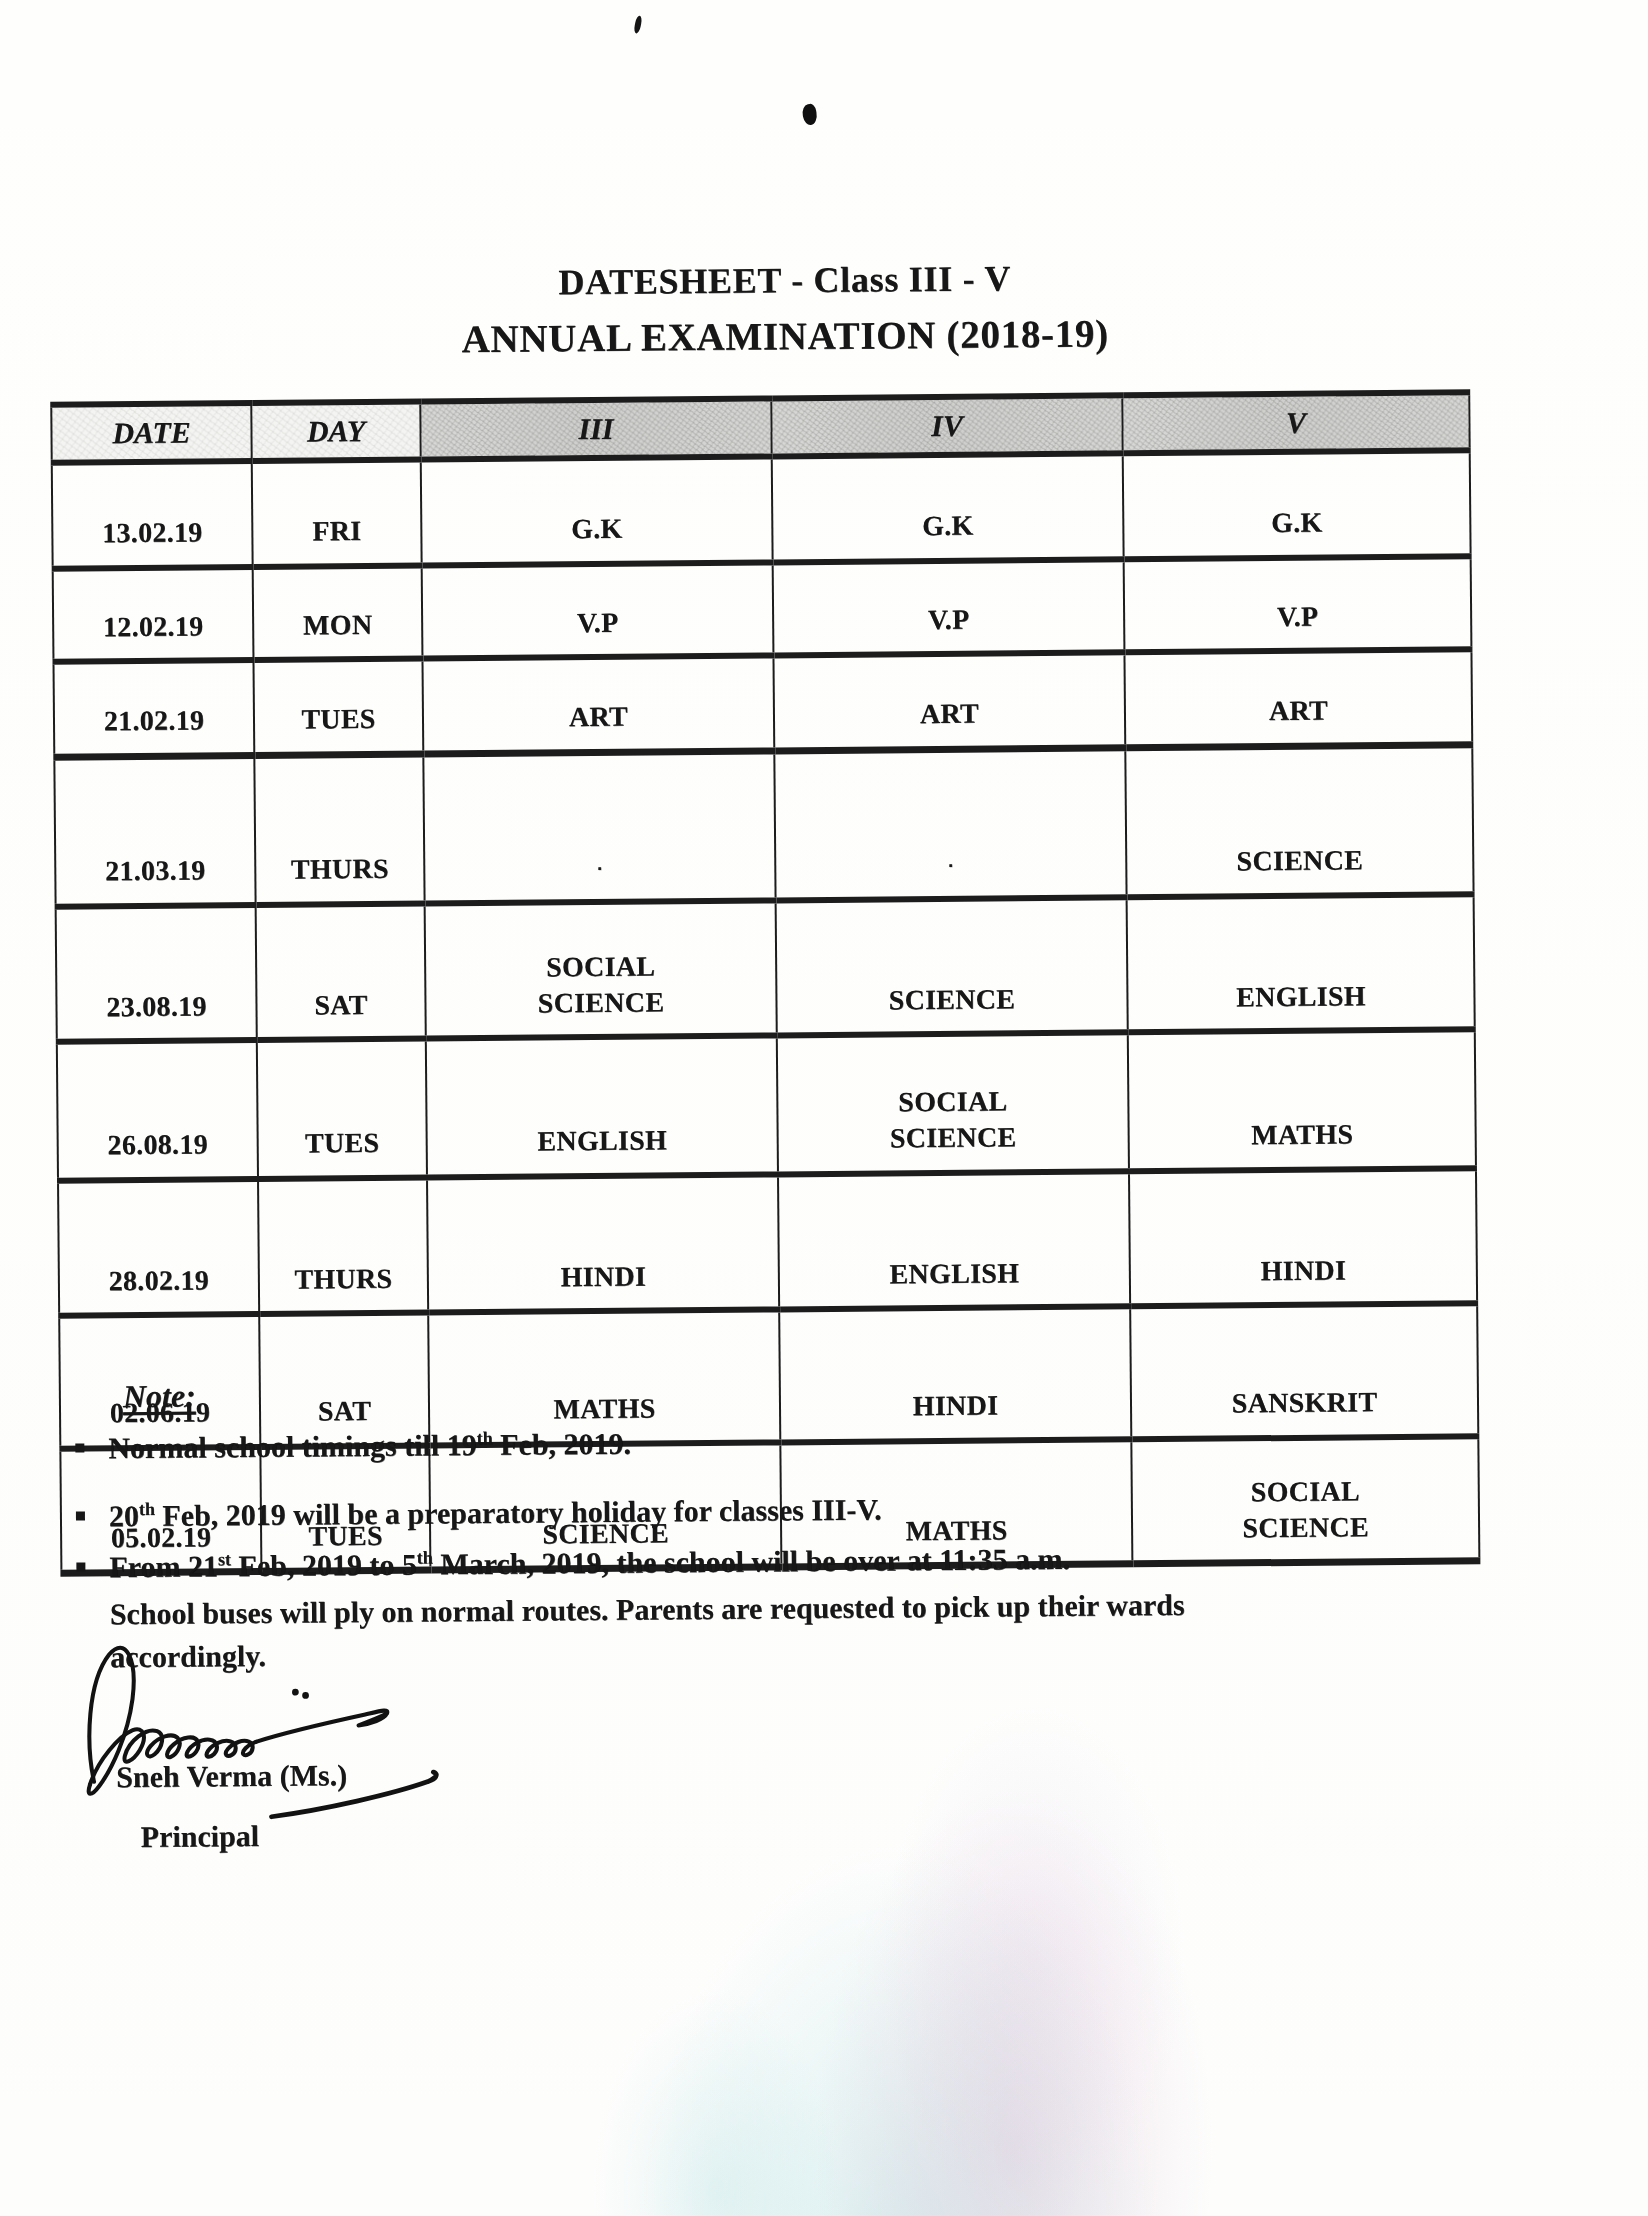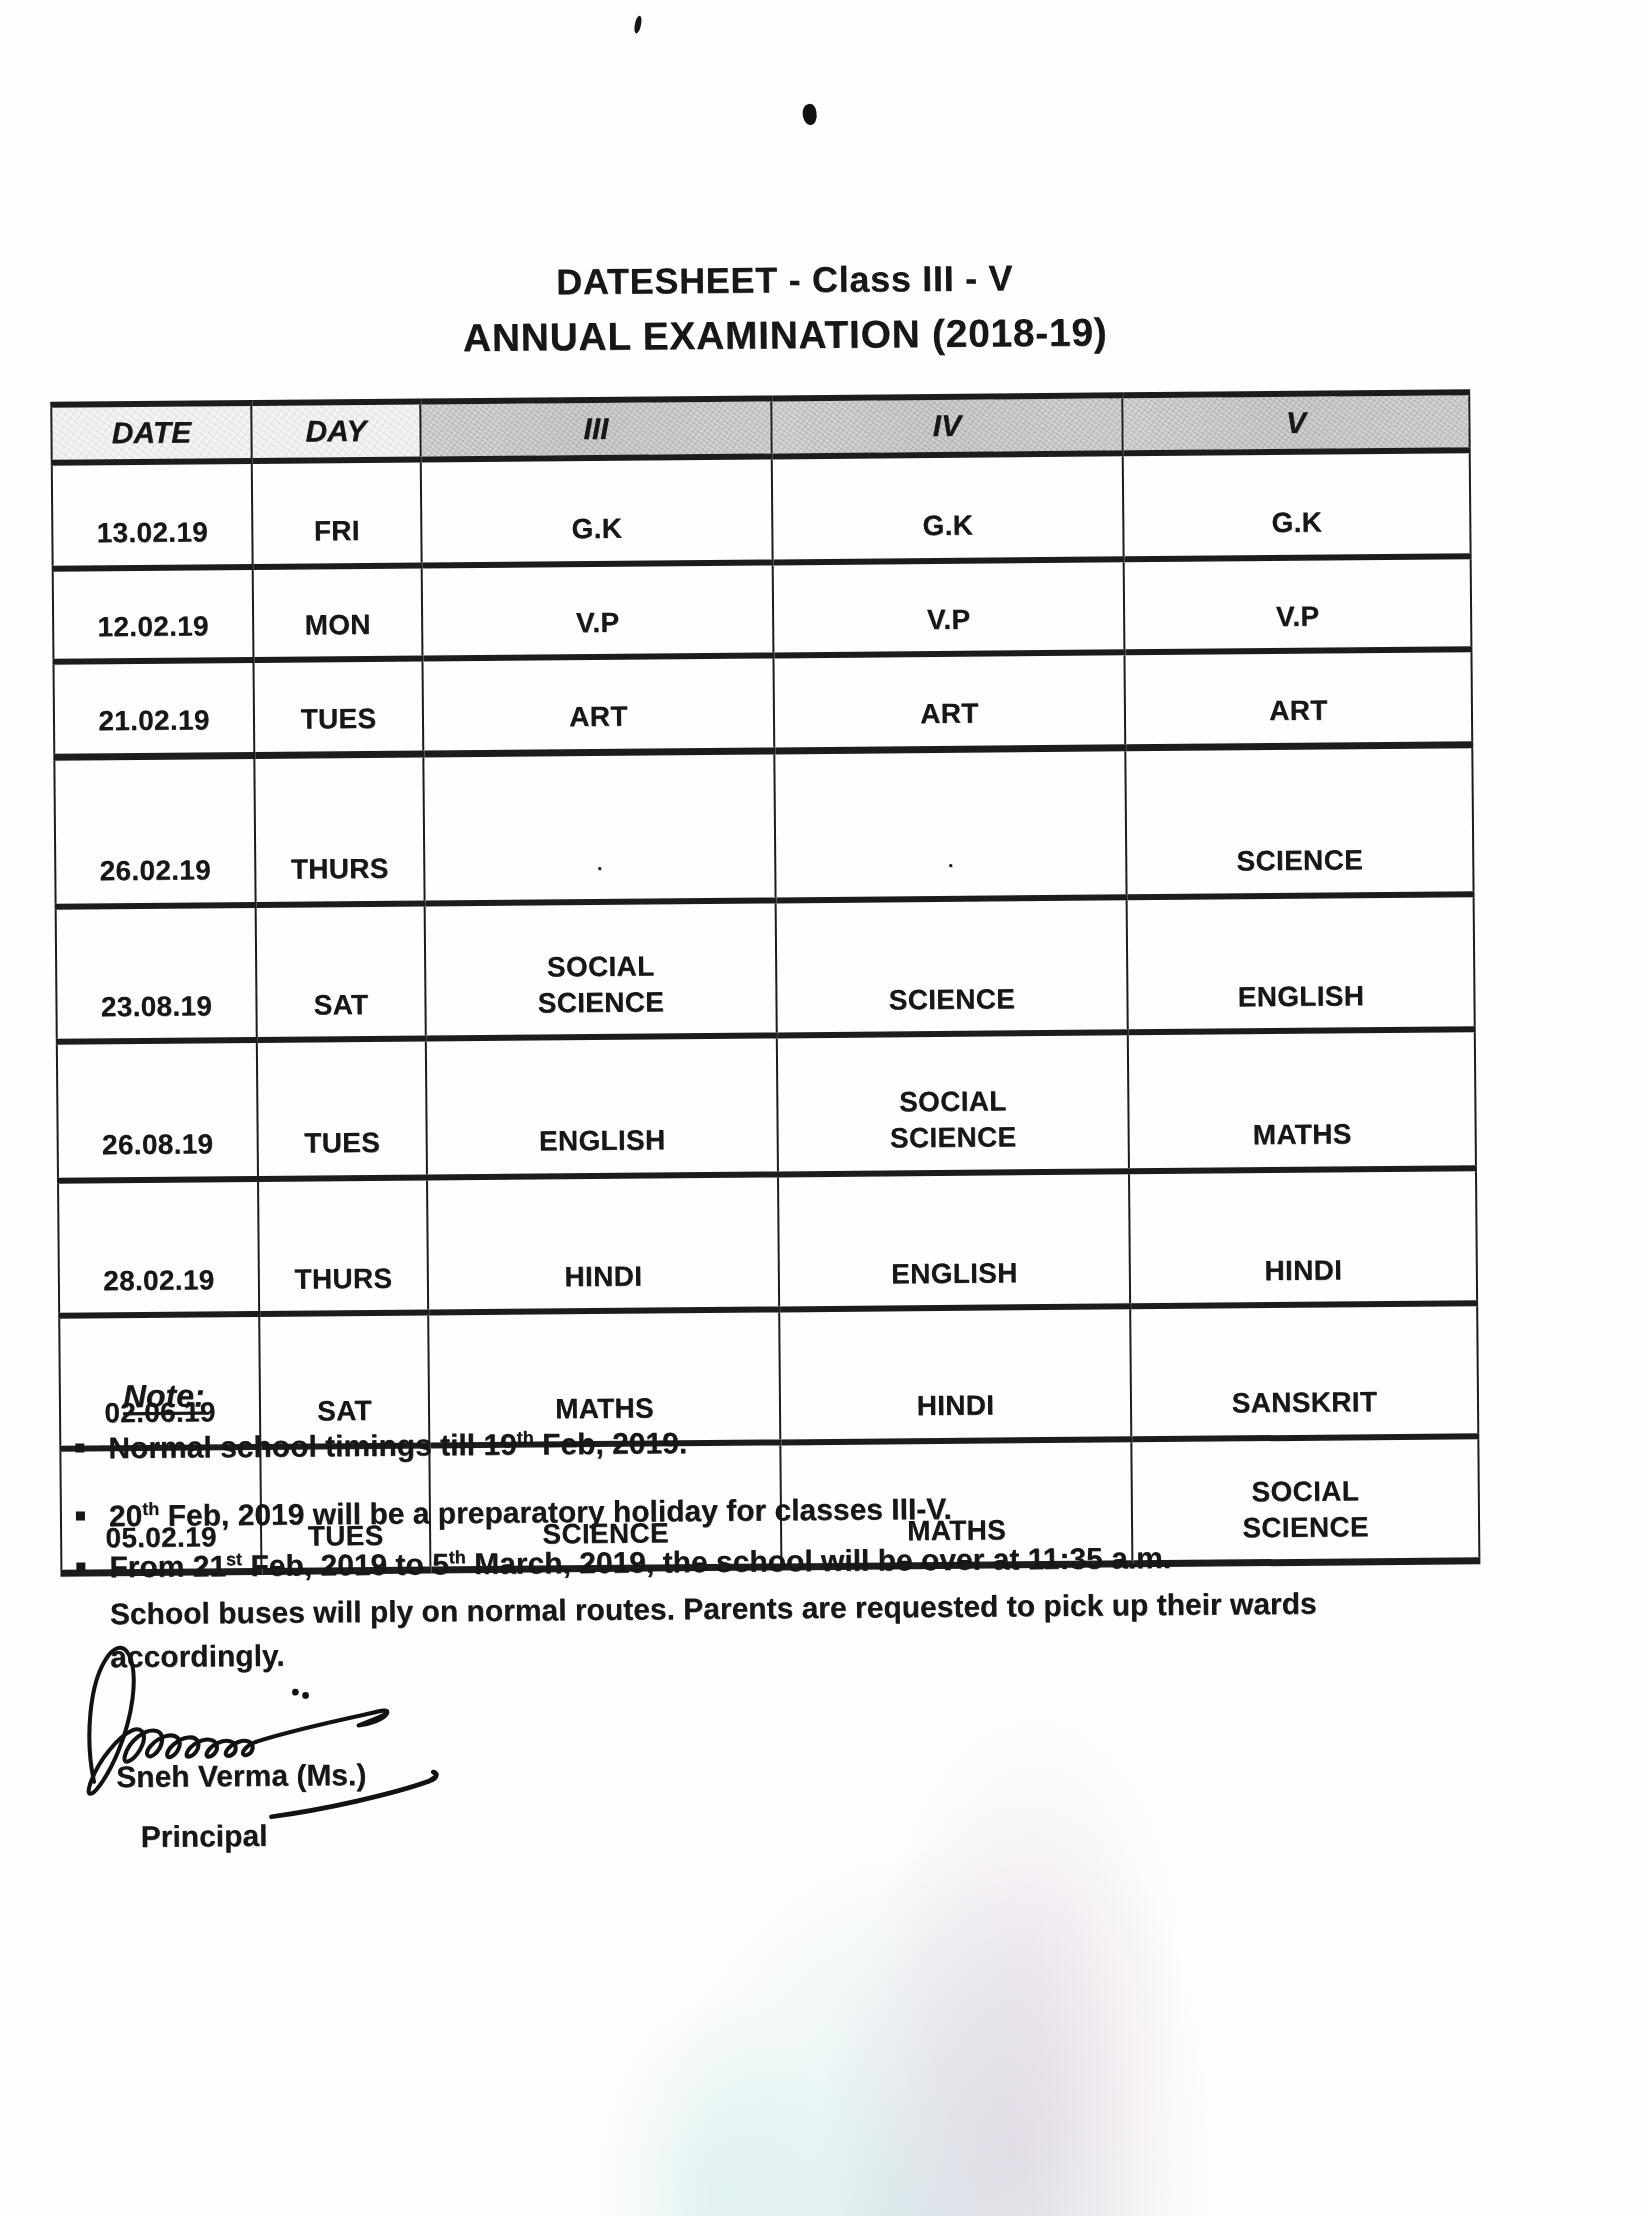--- a/index.html
+++ b/index.html
@@ -12,20 +12,21 @@
     position: relative;
     width: 1649px; height: 2216px;
     color: #171717;
     background:
       radial-gradient(284px 514px at 1014px 2149px, rgba(205,165,195,0.30), transparent 70%),
       radial-gradient(378px 608px at 899px 2270px, rgba(150,212,216,0.34), transparent 70%),
       radial-gradient(216px 365px at 1034px 1960px, rgba(208,192,222,0.18), transparent 70%),
       radial-gradient(176px 284px at 716px 2189px, rgba(160,215,218,0.22), transparent 70%),
       linear-gradient(180deg, #fefefd 0%, #fdfdfc 100%);
     overflow: hidden;
+    font-family: Liberation Serif, serif;
   }
   .tilt {
     position: absolute; inset: 0;
     transform: rotate(-0.5deg);
     transform-origin: 824px 946px;
   }
   
   .ink { text-shadow: 0.4px 0.4px 0.4px rgba(10,10,10,0.55); }
 
   
@@ -189,21 +190,21 @@
           <td><span class="cell">V.P</span></td>
         </tr>
         <tr>
           <td><span class="cell">21.02.19</span></td>
           <td><span class="cell">TUES</span></td>
           <td><span class="cell">ART</span></td>
           <td><span class="cell">ART</span></td>
           <td><span class="cell">ART</span></td>
         </tr>
         <tr>
-          <td><span class="cell">26.02.19</span></td>
+          <td><span class="cell">21.03.19</span></td>
           <td><span class="cell">THURS</span></td>
           <td class="mini"><span class="cell">▪</span></td>
           <td class="mini"><span class="cell">▪</span></td>
           <td><span class="cell">SCIENCE</span></td>
         </tr>
         <tr>
           <td><span class="cell">23.08.19</span></td>
           <td><span class="cell">SAT</span></td>
           <td><span class="cell">SOCIAL SCIENCE</span></td>
           <td><span class="cell">SCIENCE</span></td>

